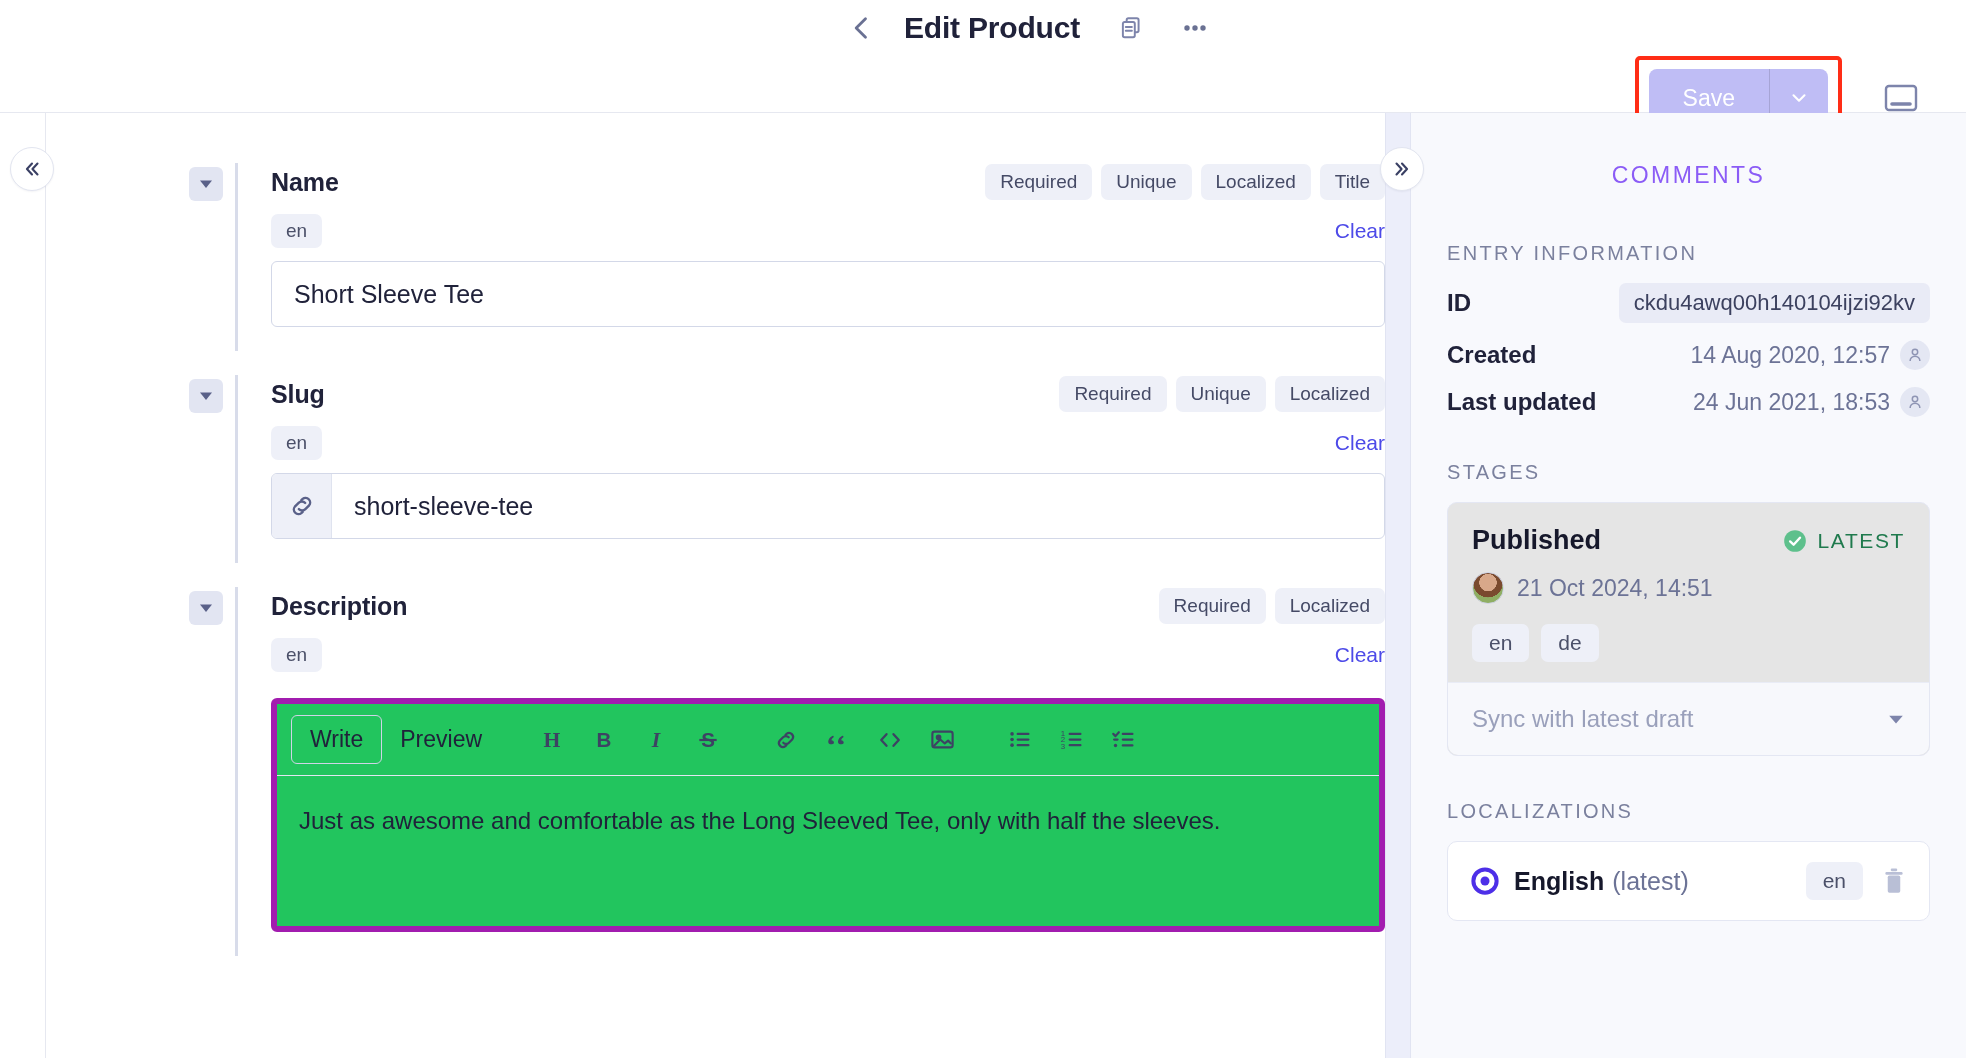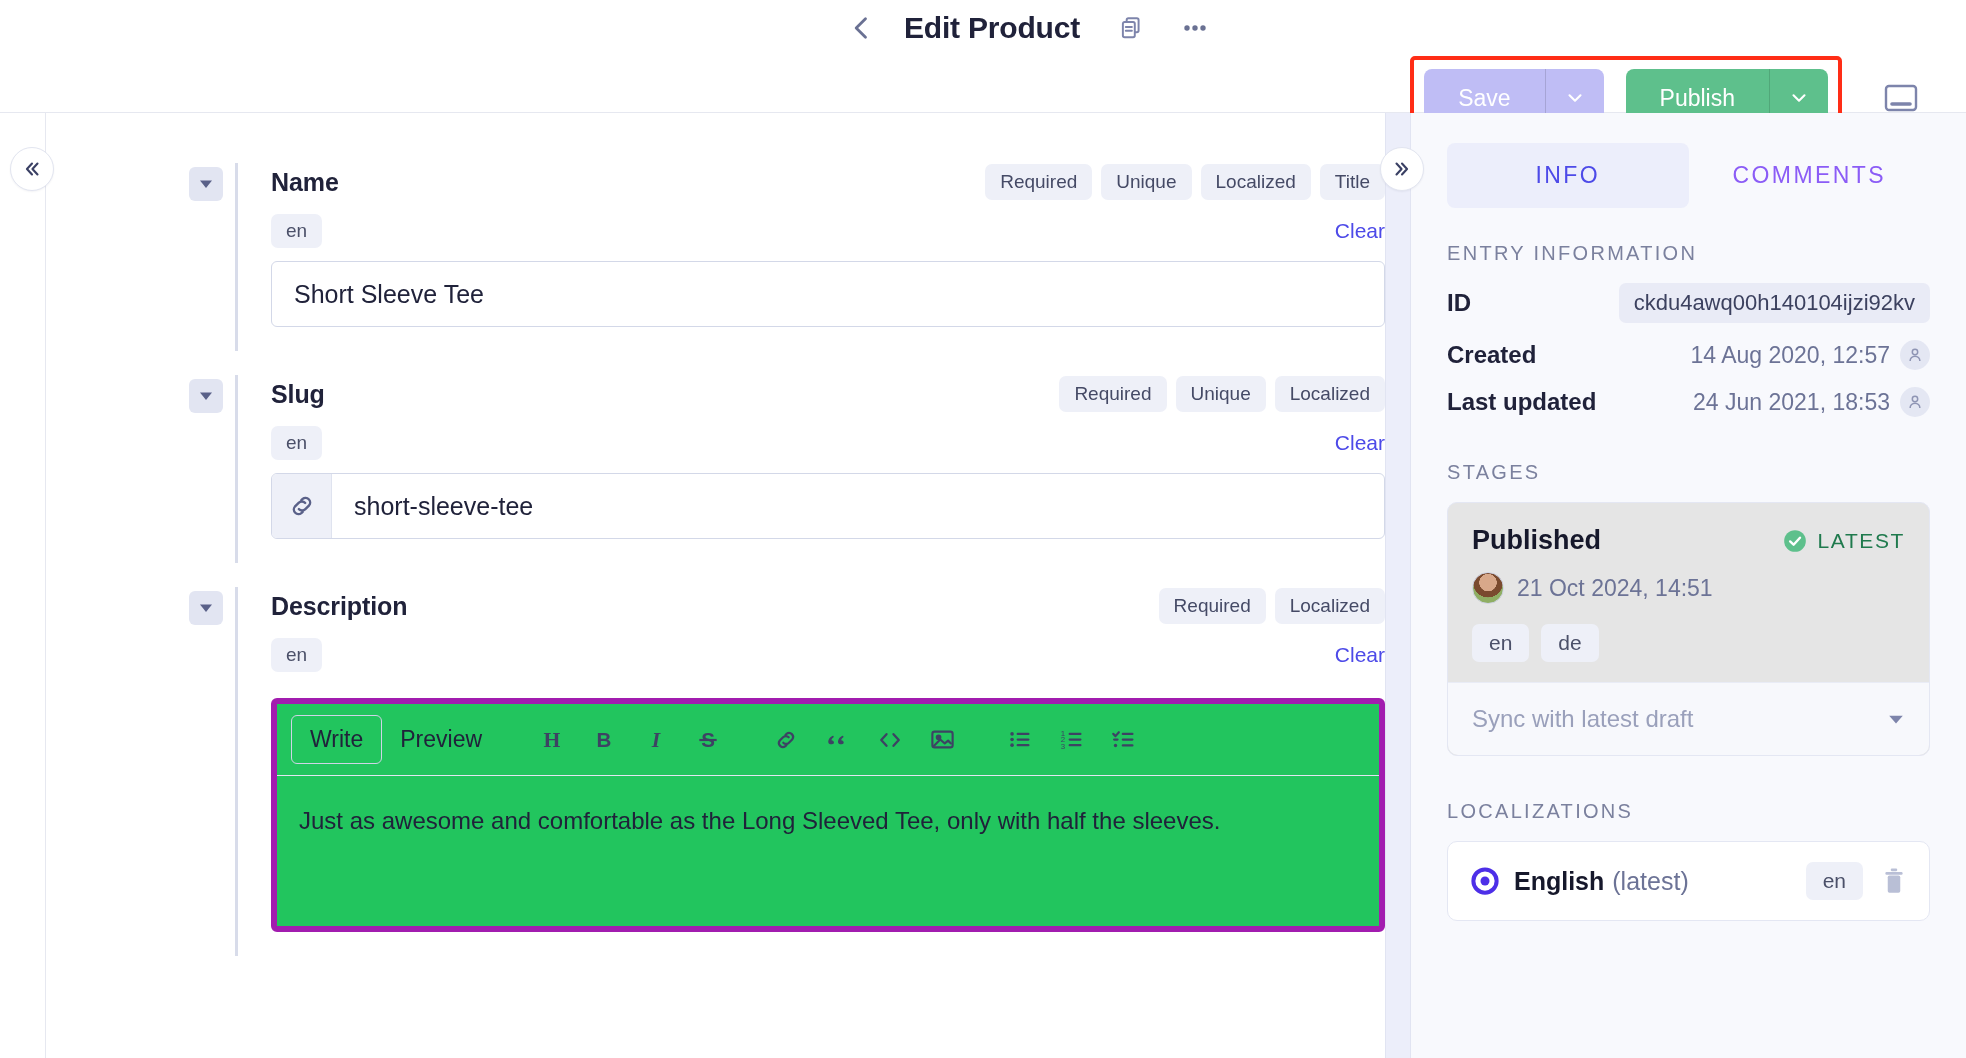--- a/index.html
+++ b/index.html
@@ -225,29 +225,20 @@
     <div class="highlight-box">
       <div class="split-btn btn-save">
         <div class="main">Save</div>
         <div class="divider"></div>
         <div class="caret">
           <svg width="22" height="22" viewBox="0 0 24 24" fill="none" stroke="#ffffff" stroke-width="2.3" stroke-linecap="round" stroke-linejoin="round">
             <polyline points="6 9 12 15 18 9"></polyline>
           </svg>
         </div>
       </div>
-      <div class="split-btn btn-publish">
-        <div class="main">Publish</div>
-        <div class="divider"></div>
-        <div class="caret">
-          <svg width="22" height="22" viewBox="0 0 24 24" fill="none" stroke="#ffffff" stroke-width="2.3" stroke-linecap="round" stroke-linejoin="round">
-            <polyline points="6 9 12 15 18 9"></polyline>
-          </svg>
-        </div>
-      </div>
     </div>
     <div class="panel-toggle-btn">
       <svg width="34" height="30" viewBox="0 0 34 30" fill="none" stroke="#7d84ab" stroke-width="2.4">
         <rect x="2" y="3" width="30" height="24" rx="3"></rect>
         <line x1="8" y1="21" x2="26" y2="21" stroke-width="3.6" stroke-linecap="round"></line>
       </svg>
     </div>
   </div>
 </div>
 
@@ -433,21 +424,20 @@
 <div class="gutter-toggle">
   <svg width="22" height="22" viewBox="0 0 24 24" fill="none" stroke="#3a4064" stroke-width="2.3" stroke-linecap="round" stroke-linejoin="round">
     <polyline points="6 6 11.5 12 6 18"></polyline>
     <polyline points="12 6 17.5 12 12 18"></polyline>
   </svg>
 </div>
 
 <div class="sidebar">
 
   <div class="tabs">
-    <div class="tab active">INFO</div>
     <div class="tab">COMMENTS</div>
   </div>
 
   <div class="section-head">ENTRY INFORMATION</div>
 
   <div class="info-row">
     <span class="info-key">ID</span>
     <span class="info-val">
       <span class="id-pill">ckdu4awq00h140104ijzi92kv</span>
     </span>

